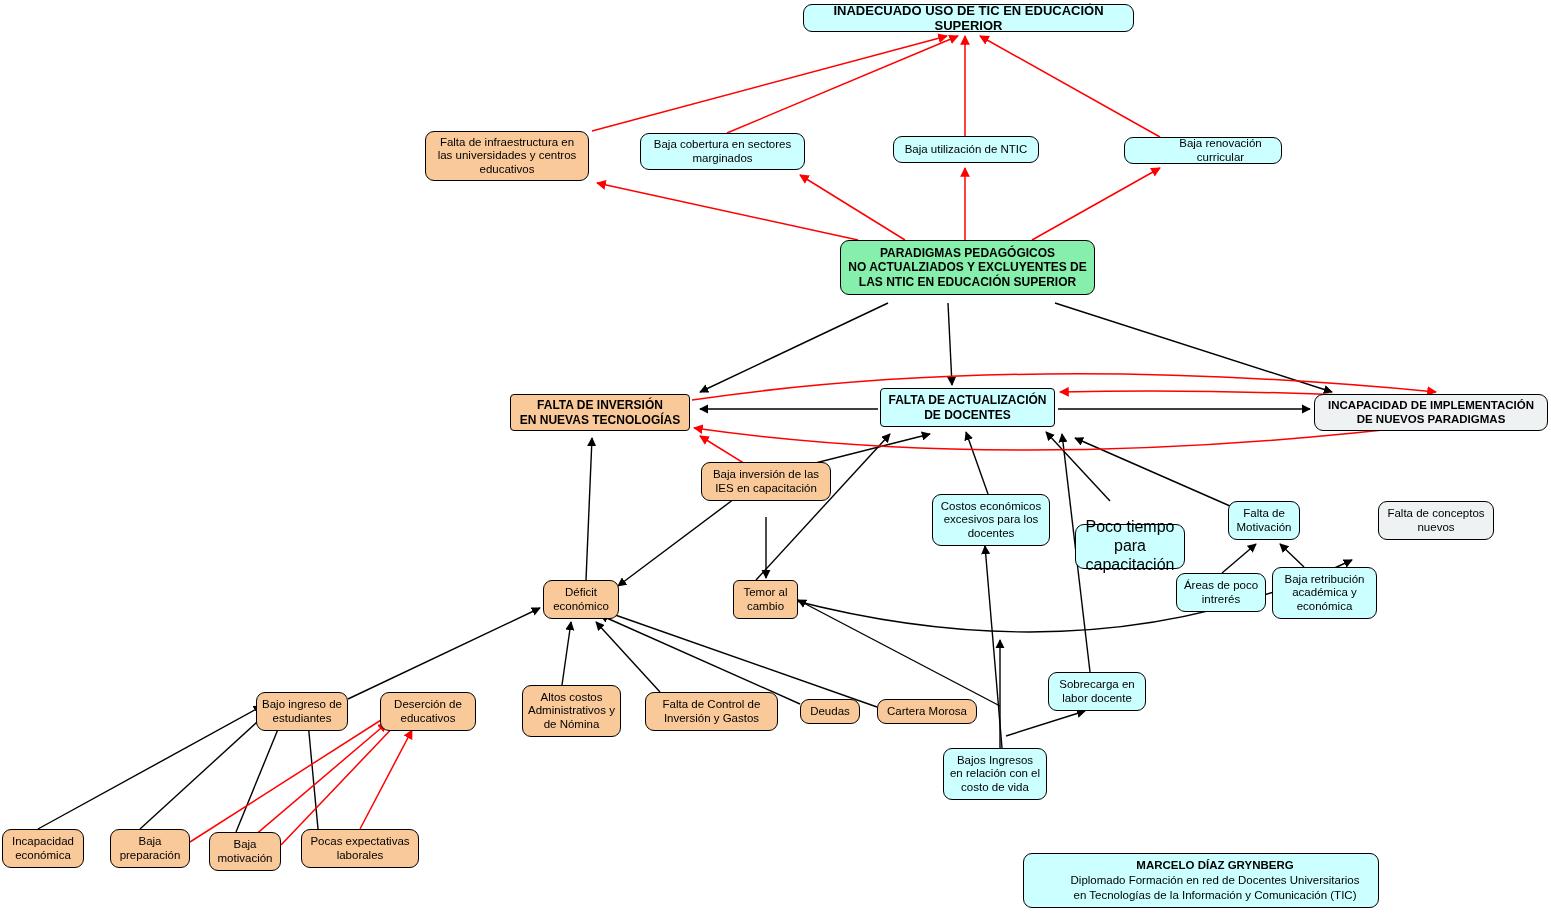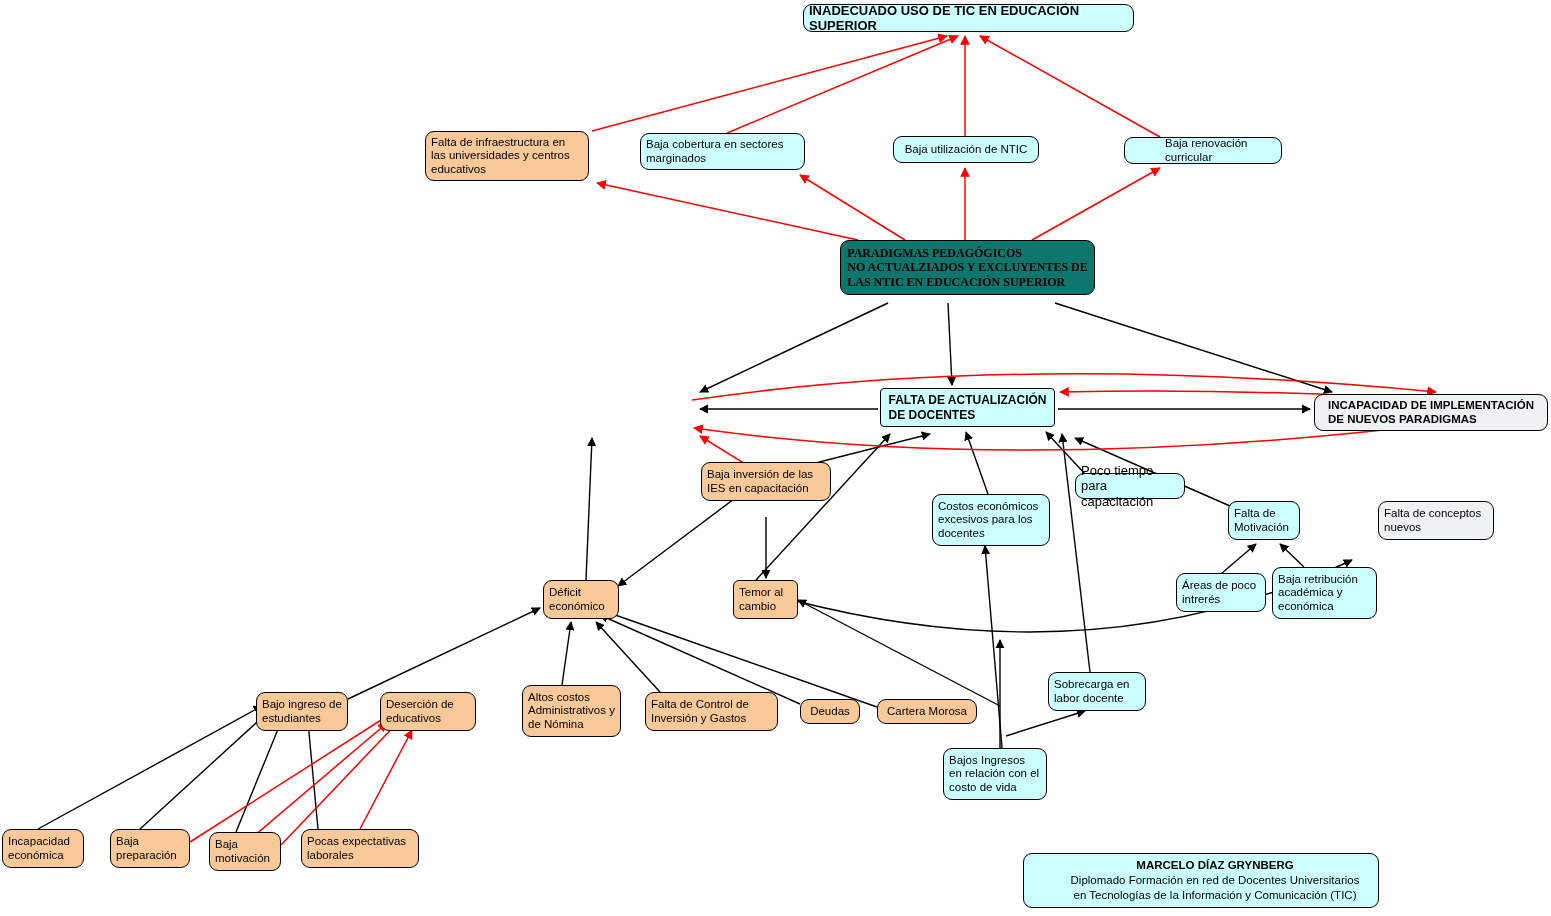--- a/index.html
+++ b/index.html
@@ -1,24 +1,24 @@
 <!DOCTYPE html>
 <html><head>
 <meta charset="utf-8">
 <style>
   html,body{margin:0;padding:0;background:#ffffff;}
   #stage{position:relative;width:1551px;height:916px;background:#ffffff;overflow:hidden;
          font-family:"Liberation Sans", sans-serif;}
   svg#edges{position:absolute;left:0;top:0;width:1551px;height:916px;}
   .node{position:absolute;box-sizing:border-box;display:flex;align-items:center;
-        justify-content:center;text-align:left;border:1.3px solid #000;
+        justify-content:center;text-align:center;border:1.3px solid #000;
         line-height:1.18;color:#000;padding:2px 5px;}
   .n-cyan{background:#ccffff;}
   .n-orange{background:#fac99a;}
-  .n-yellow{background:#0f766e;font-family:Liberation Serif, serif;}
+  .n-yellow{background:#86efac;}
   .n-gray{background:#eef2f2;}
   .r9{border-radius:9px;}
   .r5{border-radius:4px;}
   .bold{font-weight:bold;}
   .sig{background:#ccffff;border:1.3px solid #000;border-radius:9px;padding-left:28px;}
 </style>
 </head>
 <body>
 
 <div id="stage">
@@ -112,40 +112,44 @@
   <div class="node n-cyan r9" style="left:1124px;top:137px;width:158px;height:27px;font-size:11.5px;padding-left:40px;">
     <span>Baja renovación curricular</span>
   </div>
 
   <div class="node n-yellow r9 bold" style="left:840px;top:240px;width:255px;height:55px;font-size:12px;">
     <span style="white-space:pre-line;">PARADIGMAS PEDAGÓGICOS
 NO ACTUALZIADOS Y EXCLUYENTES DE
 LAS NTIC EN EDUCACIÓN SUPERIOR</span>
   </div>
 
+  <div class="node n-orange r5 bold" style="left:510px;top:394px;width:180px;height:37px;font-size:12px;">
+    <span style="white-space:pre-line;">FALTA DE INVERSIÓN
+EN NUEVAS TECNOLOGÍAS</span>
+  </div>
 
   <div class="node n-cyan r5 bold" style="left:880px;top:388px;width:175px;height:39px;font-size:12px;">
     <span style="white-space:pre-line;">FALTA DE ACTUALIZACIÓN
 DE DOCENTES</span>
   </div>
 
   <div class="node n-gray r9 bold" style="left:1314px;top:394px;width:234px;height:37px;font-size:11.5px;">
     <span style="white-space:pre-line;">INCAPACIDAD DE IMPLEMENTACIÓN
 DE NUEVOS PARADIGMAS</span>
   </div>
 
   <div class="node n-orange r9" style="left:701px;top:462px;width:130px;height:39px;font-size:11.5px;">
     <span>Baja inversión de las IES en capacitación</span>
   </div>
 
   <div class="node n-cyan r9" style="left:932px;top:494px;width:118px;height:52px;font-size:11.5px;">
     <span>Costos económicos excesivos para los docentes</span>
   </div>
 
-  <div class="node n-cyan r9" style="left:1075px;top:473px;width:110px;height:26px;font-size:13px;">
+  <div class="node n-cyan r9" style="left:1075px;top:524px;width:110px;height:45px;font-size:16px;">
     <span>Poco tiempo para capacitación</span>
   </div>
 
   <div class="node n-cyan r9" style="left:1228px;top:501px;width:72px;height:39px;font-size:11.5px;">
     <span>Falta de Motivación</span>
   </div>
 
   <div class="node n-gray r9" style="left:1378px;top:501px;width:116px;height:39px;font-size:11.5px;">
     <span>Falta de conceptos nuevos</span>
   </div>

